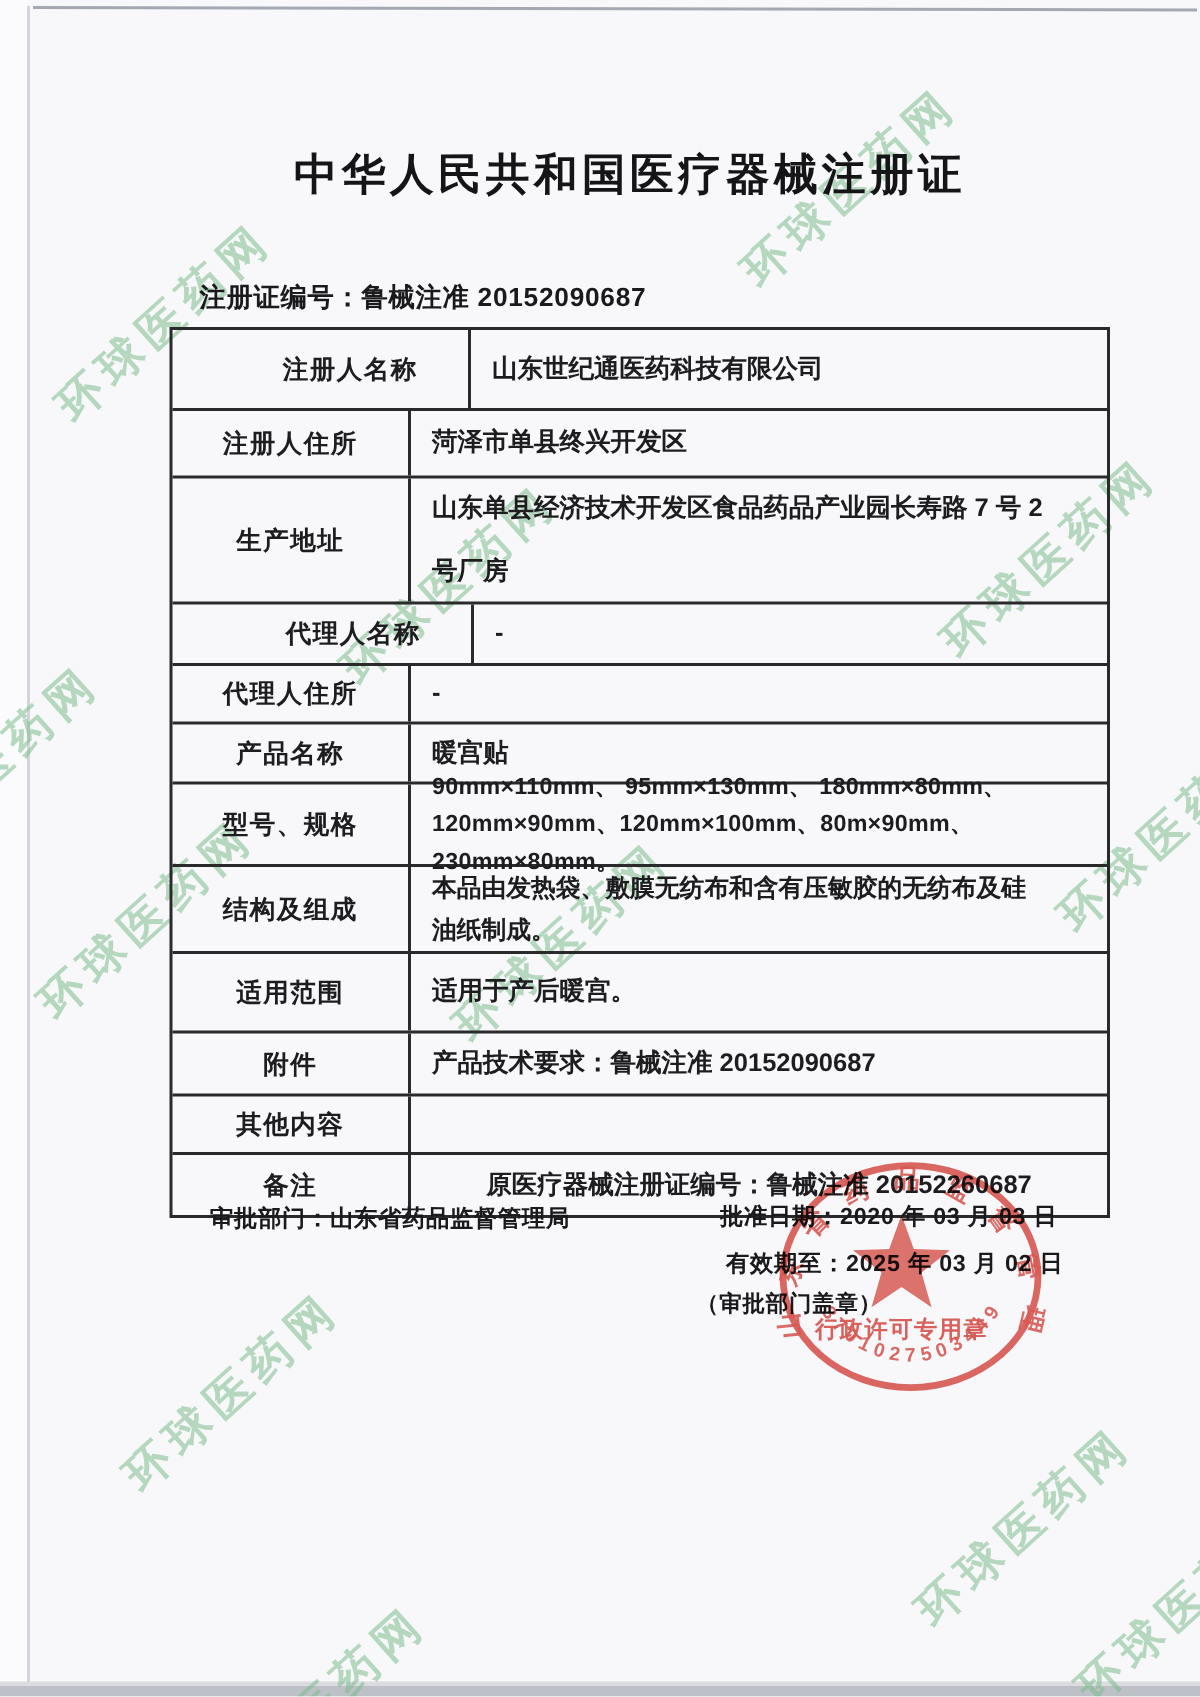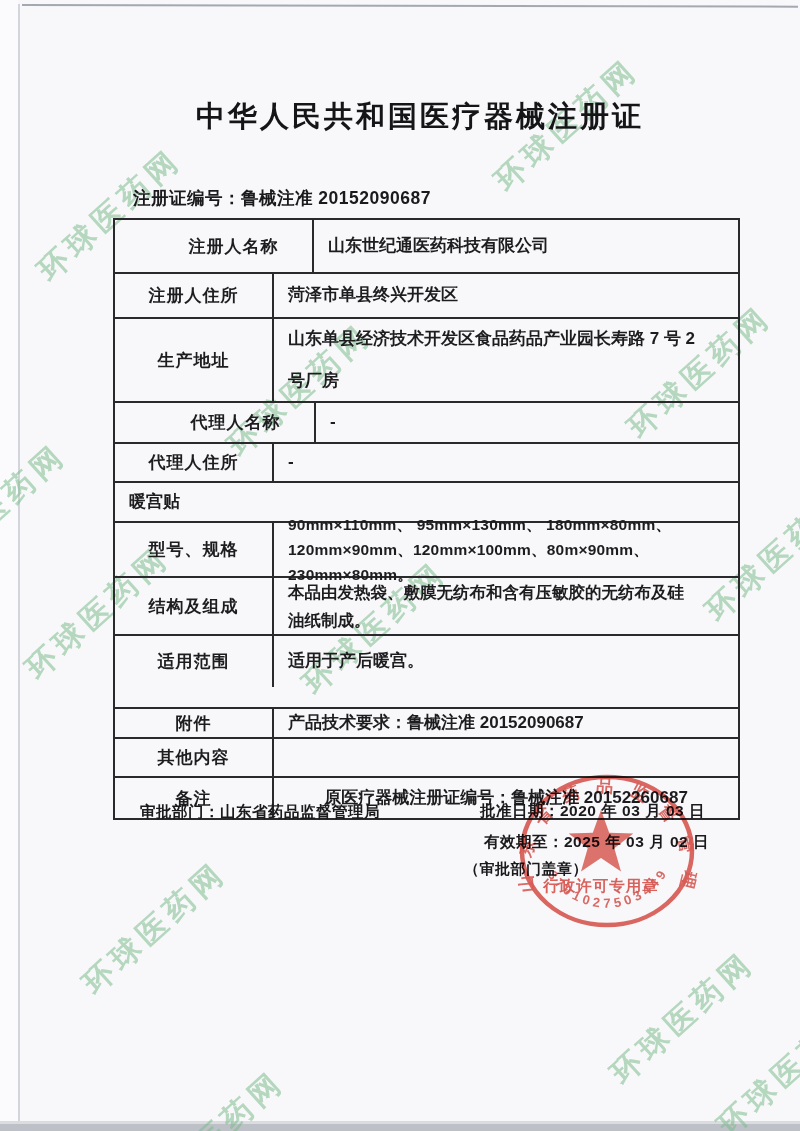--- a/index.html
+++ b/index.html
@@ -114,37 +114,38 @@
     </div>
       <div class="row" style="height: 41px; padding-left: 42px;">
       <div class="cell label">代理人名称</div>
       <div class="cell value">-</div>
     </div>
       <div class="row" style="height: 39px; justify-content: flex-end;">
       <div class="cell label">代理人住所</div>
       <div class="cell value">-</div>
     </div>
       <div class="row" style="height: 40px;">
+      <div class="cell label">产品名称</div>
       <div class="cell value">暖宫贴</div>
     </div>
       <div class="row lh-compact" style="height: 55px;">
       <div class="cell label">型号、规格</div>
       <div class="cell value">90mm×110mm、 95mm×130mm、 180mm×80mm、
 120mm×90mm、120mm×100mm、80m×90mm、230mm×80mm。</div>
     </div>
       <div class="row lh-mid" style="height: 58px;">
       <div class="cell label">结构及组成</div>
       <div class="cell value">本品由发热袋、敷膜无纺布和含有压敏胶的无纺布及硅
 油纸制成。</div>
     </div>
       <div class="row" style="height: 53px;">
       <div class="cell label">适用范围</div>
       <div class="cell value">适用于产后暖宫。</div>
     </div>
-      <div class="row" style="height: 30px; margin-top: 20px;">
+      <div class="row" style="height: 42px;">
       <div class="cell label">附件</div>
       <div class="cell value">产品技术要求：鲁械注准 20152090687</div>
     </div>
       <div class="row" style="height: 39px;">
       <div class="cell label">其他内容</div>
       <div class="cell value"></div>
     </div>
       <div class="row val-center" style="height: 42px;">
       <div class="cell label">备注</div>
       <div class="cell value">原医疗器械注册证编号：鲁械注准 20152260687</div>

